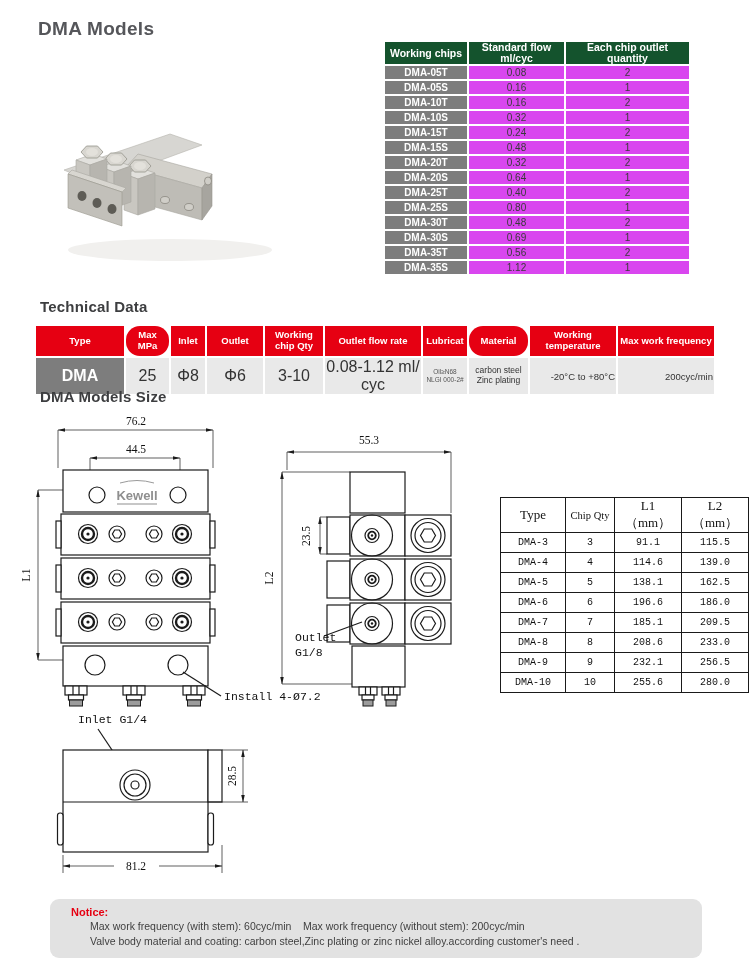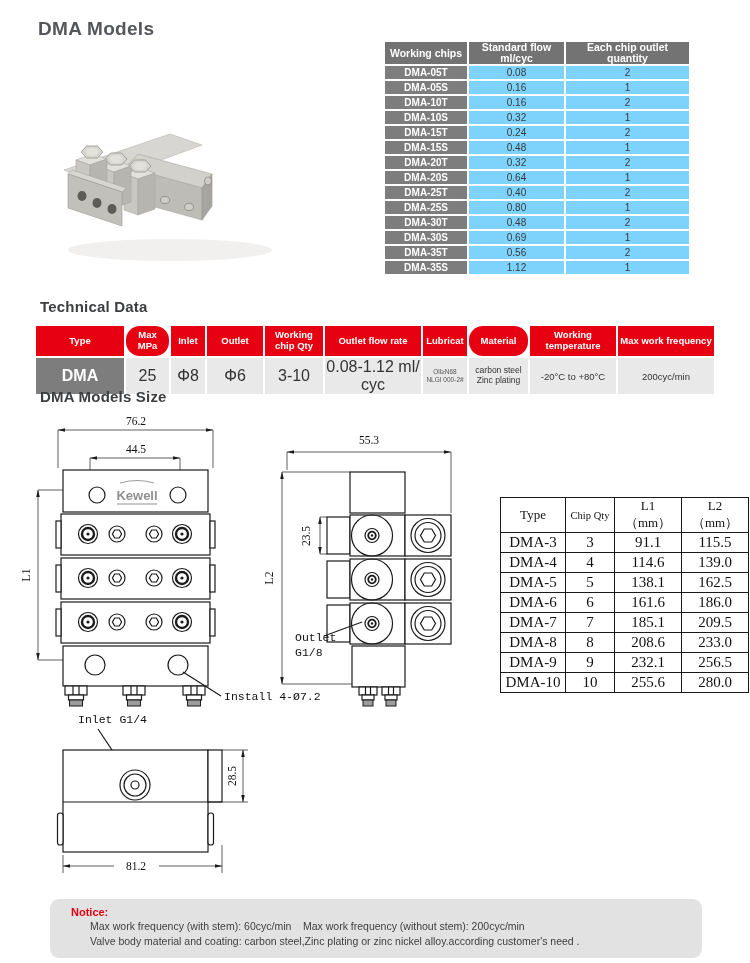--- a/index.html
+++ b/index.html
@@ -5,43 +5,43 @@
   html,body{margin:0;padding:0;background:#fff;}
   .page{position:relative;width:750px;height:963px;background:#fff;overflow:hidden;
         font-family:"Liberation Sans",sans-serif;color:#222;}
   h1.title{position:absolute;left:38px;top:18px;margin:0;font-size:19px;font-weight:bold;color:#55565a;letter-spacing:.3px;}
   h2.sec{position:absolute;margin:0;font-size:15px;font-weight:bold;color:#3d3e40;letter-spacing:.2px;}
   #tech-heading{left:40px;top:298px;}
   #size-heading{left:40px;top:388px;}
 
   
   table.chip{position:absolute;left:383px;top:40px;border-spacing:2px;border-collapse:separate;table-layout:fixed;}
-  table.chip th{background:#737373;color:#fff;font-size:10.5px;font-weight:bold;height:21px;padding:0 2px;text-align:center;line-height:1.05;}
+  table.chip th{background:#14532d;color:#fff;font-size:10.5px;font-weight:bold;height:21px;padding:0 2px;text-align:center;line-height:1.05;}
   table.chip td{height:13px;font-size:10px;text-align:center;vertical-align:middle;padding:0;}
   table.chip td.name{background:#7d7d7d;color:#fff;font-weight:bold;}
-  table.chip td.val{background:#7dd3fc;color:#3a3a3a;}
+  table.chip td.val{background:#d946ef;color:#3a3a3a;}
   .cw1{width:78px;} .cw2{width:91px;} .cw3{width:119px;}
 
   
   table.tech{position:absolute;left:34px;top:324px;border-spacing:2px;border-collapse:separate;table-layout:fixed;}
   table.tech th{background:#e60012;color:#fff;font-size:9.5px;font-weight:bold;height:30px;padding:0 2px;text-align:center;line-height:1.15;}
   table.tech td{background:#e9e9e9;color:#333;font-size:16px;height:23px;text-align:center;vertical-align:middle;padding:0 1px;}
   table.tech td.type{background:#7d7d7d;color:#fff;font-weight:bold;}
   table.tech td.lub{font-size:6.5px;line-height:1.25;color:#555;}
   table.tech td.mat{font-size:8.5px;line-height:1.15;}
-  table.tech td.sm{font-size:9.5px;}
+  table.tech td.sm{font-size:9.5px;text-align:right;}
   .tw-type{width:84px;}.tw-mpa{width:39px;border-radius:14px;}.tw-in{width:30px;}.tw-out{width:52px;}.tw-qty{width:54px;}
   .tw-flow{width:92px;margin-left:25px;}.tw-lub{width:40px;}.tw-mat{width:55px;border-radius:14px;}.tw-temp{width:82px;}.tw-freq{width:92px;}
 
   
   table.size{position:absolute;left:500px;top:497px;border-collapse:collapse;font-family:"Liberation Serif",serif;color:#111;}
   table.size th,table.size td{border:1px solid #1a1a1a;text-align:center;padding:0 4px;}
   table.size th{font-size:13px;font-weight:normal;height:23px;}
   table.size th.small{font-size:10.5px;}
-  table.size td{font-size:15px;height:19px;}
+  table.size td{font-size:10px;height:19px;font-family:Liberation Mono, monospace;}
   .sw1{width:56px;}.sw2{width:40px;}.sw3{width:58px;}.sw4{width:58px;}
 
   
   .dwg{position:absolute;}
   #front-view{left:20px;top:410px;}
   #side-view{left:262px;top:428px;}
   #bottom-view{left:40px;top:703px;}
   #product-photo{left:52px;top:108px;}
   svg text.dim{font-family:"Liberation Serif",serif;font-size:11.5px;fill:#111;}
   svg text.cad{font-family:"Liberation Mono",monospace;font-size:11.5px;fill:#111;}
@@ -417,21 +417,21 @@
         </tr>
     <tr>
           <td>DMA-5</td>
           <td>5</td>
           <td>138.1</td>
           <td>162.5</td>
         </tr>
     <tr>
           <td>DMA-6</td>
           <td>6</td>
-          <td>161.6</td>
+          <td>196.6</td>
           <td>186.0</td>
         </tr>
     <tr>
           <td>DMA-7</td>
           <td>7</td>
           <td>185.1</td>
           <td>209.5</td>
         </tr>
     <tr>
           <td>DMA-8</td>

